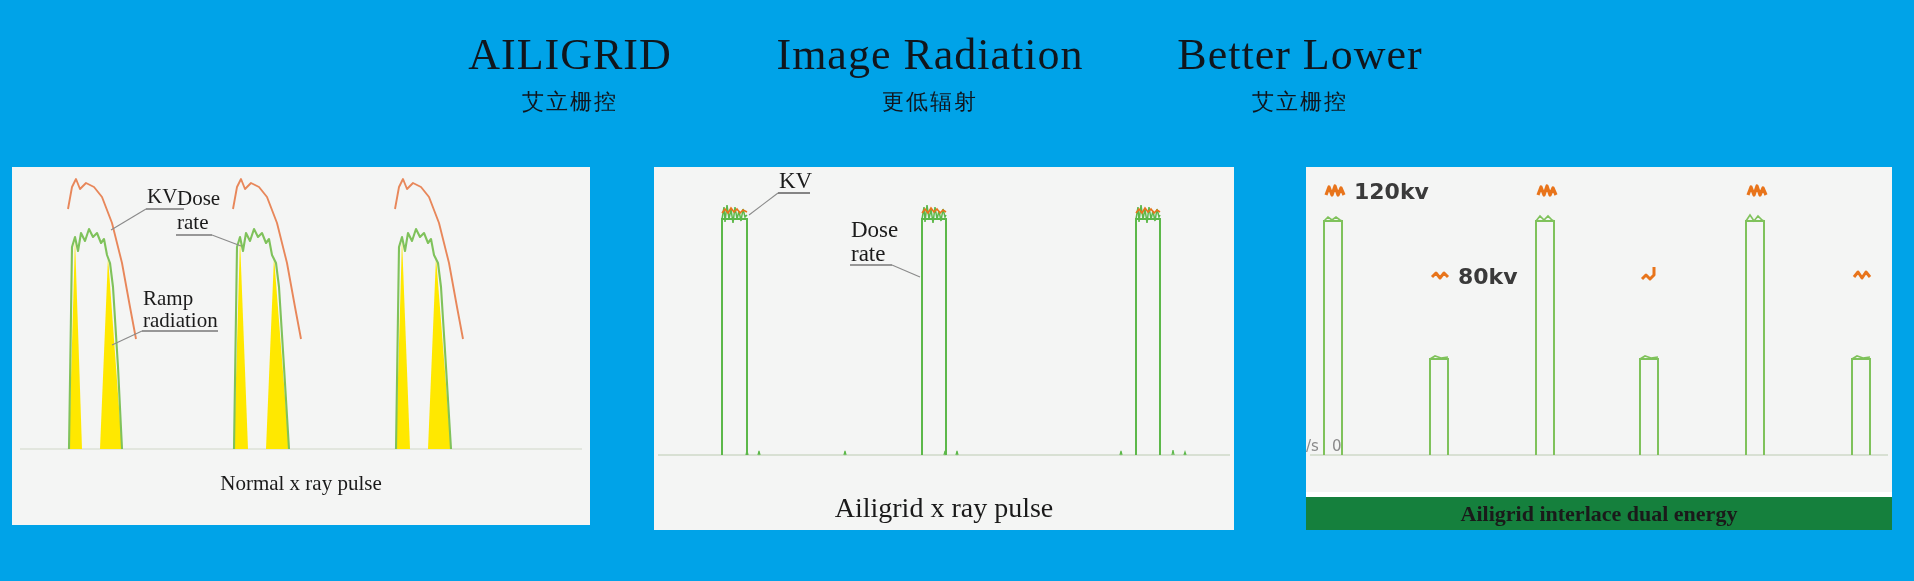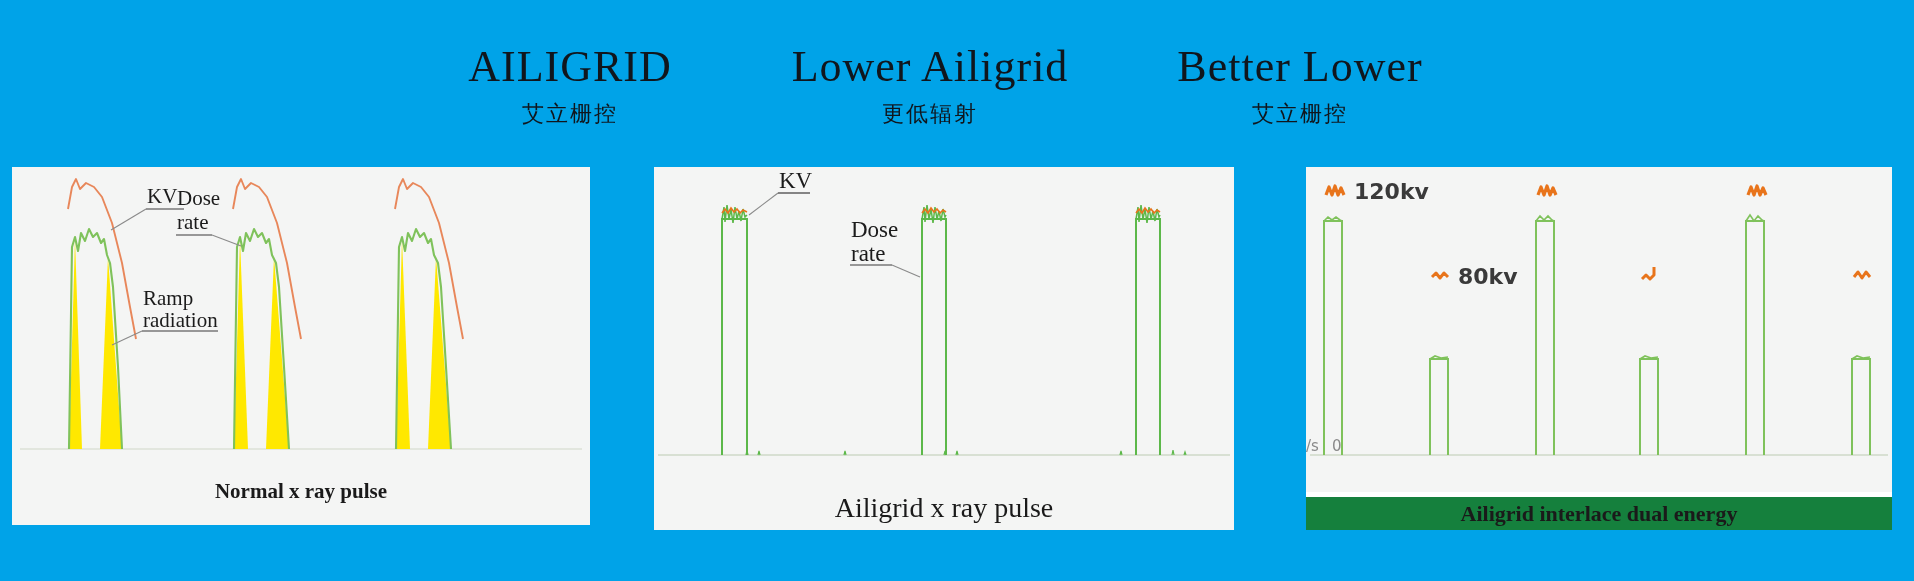--- a/index.html
+++ b/index.html
@@ -20,21 +20,20 @@
     top:30px;
     text-align:center;
   }
   .hdr-en {
     font-family:"Liberation Serif", serif;
     font-size:44px;
     color:#10161d;
     letter-spacing:1px;
     line-height:1.12;
     white-space:nowrap;
-    margin-top:12px;
   }
   .hdr-zh {
     font-family:"DejaVu Sans", sans-serif;
     font-size:22px;
     color:#10161d;
     margin-top:8px;
     letter-spacing:2px;
     white-space:nowrap;
   }
   #hdr-col-0 { left:420px; width:300px; }
@@ -63,21 +62,21 @@
   .plot svg { display:block; width:100%; height:100%; }
 
   .caption {
     position:absolute;
     left:0; right:0;
     text-align:center;
     font-family:"Liberation Serif", serif;
     color:#1a1a1a;
     white-space:nowrap;
   }
-  #caption-0 { top:312px; font-size:21px;font-weight:bold; }
+  #caption-0 { top:304px; font-size:21px; }
   #caption-1 { top:325px; font-size:28px; }
   #caption-2 {
     top:330px; font-size:22px; font-weight:bold;
     background:#15803d; height:33px; line-height:33px;
   }
   #panel-2 .capwrap {
     position:absolute; left:0; right:0; bottom:0; height:38px; background:#ffffff;
   }
 
   
@@ -98,21 +97,21 @@
 <body>
 
 <div id="header">
 
   <div class="hdr-col" id="hdr-col-0">
     <div class="hdr-en">AILIGRID</div>
     <div class="hdr-zh">艾立栅控</div>
   </div>
 
   <div class="hdr-col" id="hdr-col-1">
-    <div class="hdr-en">Lower Ailigrid</div>
+    <div class="hdr-en">Image Radiation</div>
     <div class="hdr-zh">更低辐射</div>
   </div>
 
   <div class="hdr-col" id="hdr-col-2">
     <div class="hdr-en">Better Lower</div>
     <div class="hdr-zh">艾立栅控</div>
   </div>
 
 </div>
 

